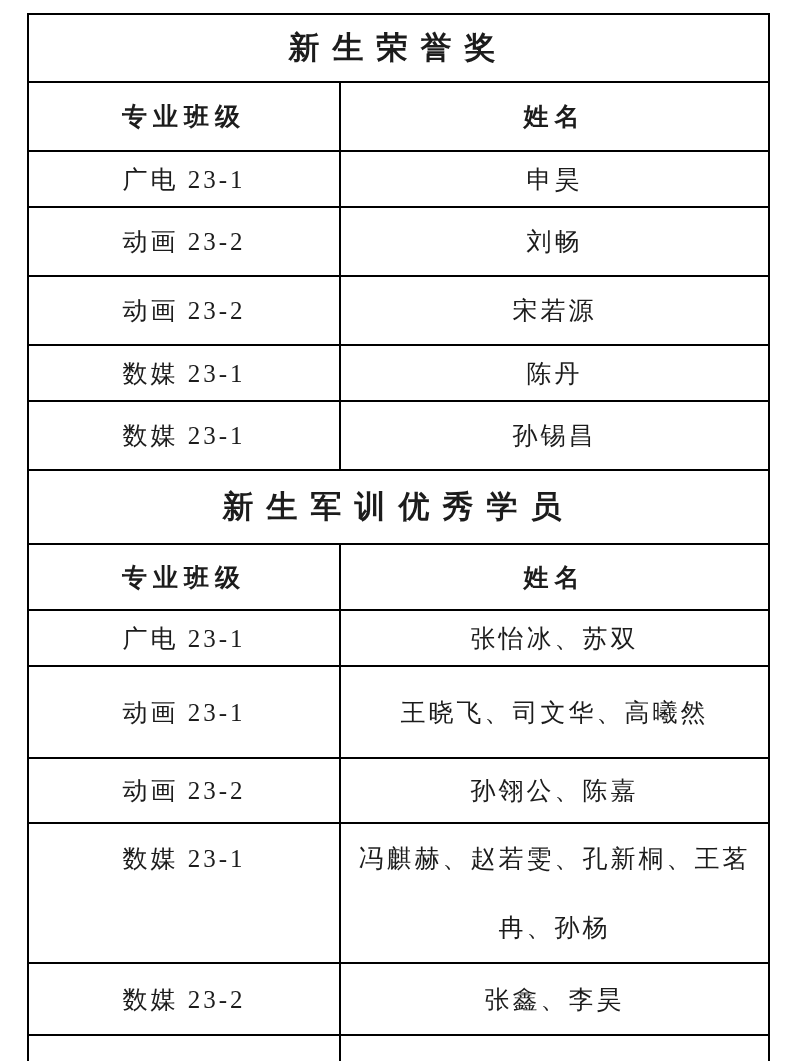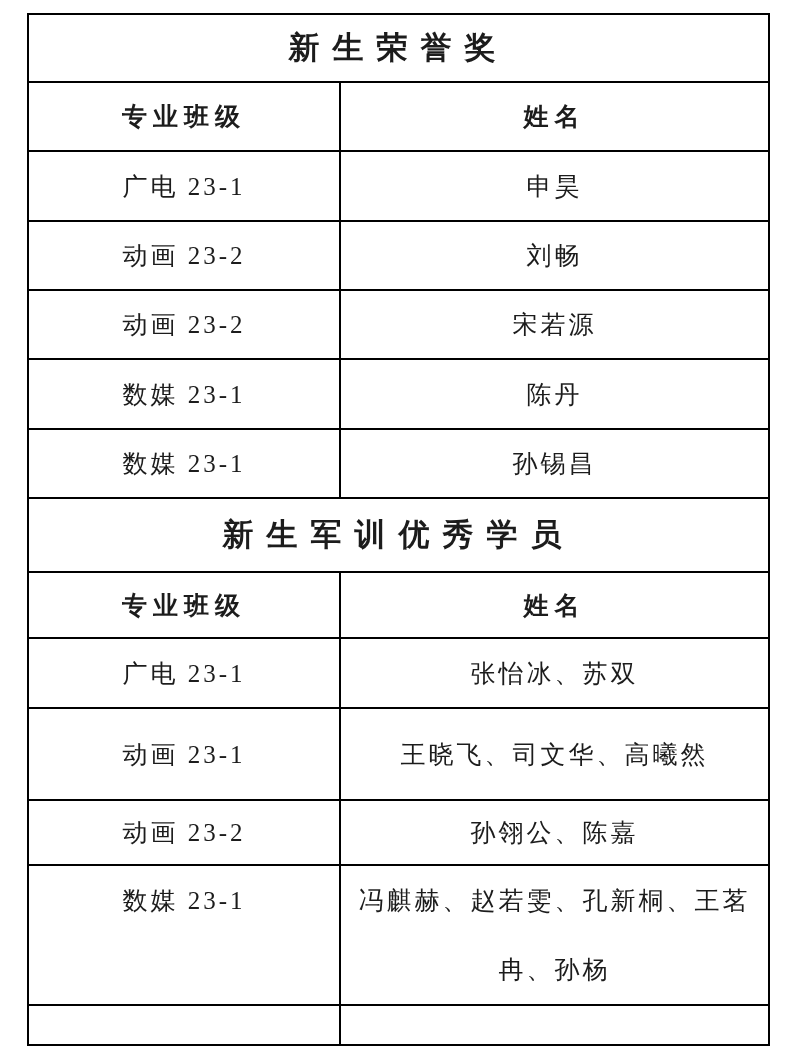--- a/index.html
+++ b/index.html
@@ -38,21 +38,21 @@
     font-weight: bold;
     letter-spacing: 6px;
   }
   tr.row-tall td {
     vertical-align: top;
     line-height: 69px;
   }
   
   .h68  { height: 68px; margin-left: 48px; }
   .h69  { height: 69px; }
-  .h70  { height: 70px; }
+  .h70  { height: 56px; }
   .h73  { height: 92px; }
   .h74  { height: 74px; margin-left: 36px; }
   .h66  { height: 66px; }
   .h65  { height: 65px; }
   .h72  { height: 72px; }
   .h138 { height: 138px; }
   .h40  { height: 40px; }
 </style>
 </head>
 <body>
@@ -109,20 +109,24 @@
         <td>王晓飞、司文华、高曦然</td>
       </tr>
       <tr class="h65">
         <td>动画 23-2</td>
         <td>孙翎公、陈嘉</td>
       </tr>
       <tr class="h138 row-tall">
         <td>数媒 23-1</td>
         <td>冯麒赫、赵若雯、孔新桐、王茗冉、孙杨</td>
       </tr>
+      <tr class="h72">
+        <td>数媒 23-2</td>
+        <td>张鑫、李昊</td>
+      </tr>
 
       <tr class="h40">
         <td></td>
         <td></td>
       </tr>
     </tbody>
   </table>
 </div>
 
 </body></html>

